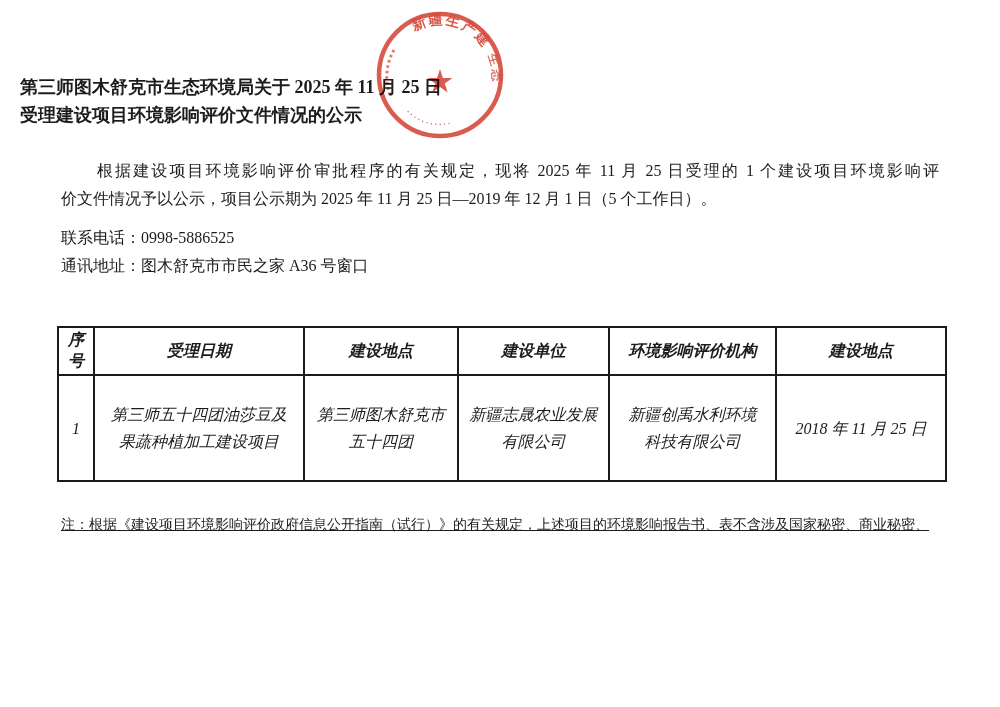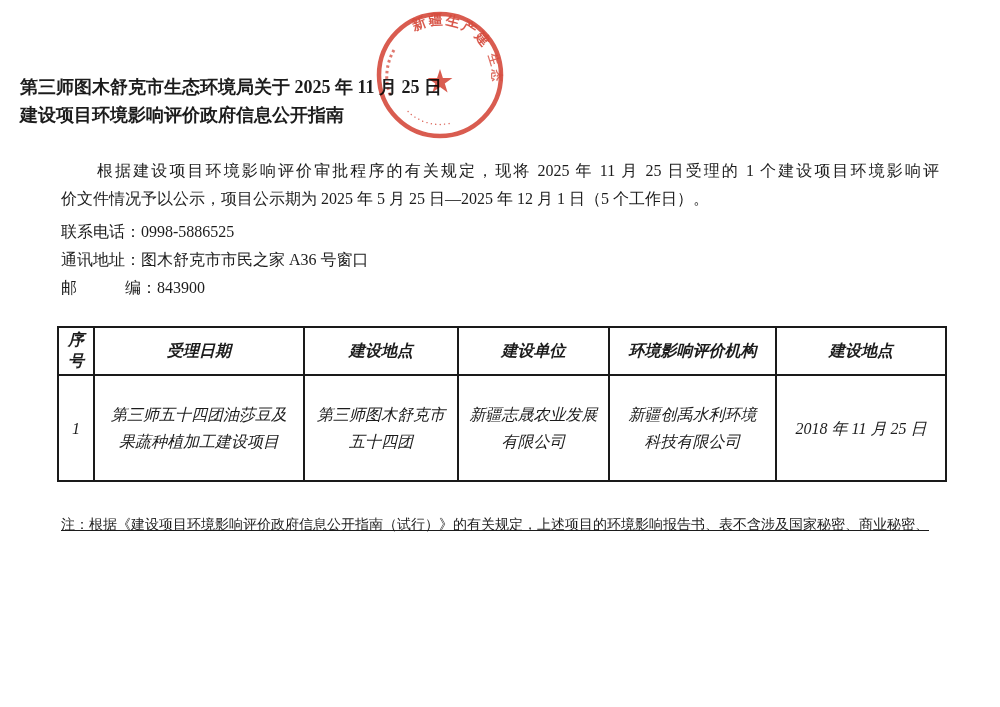--- a/index.html
+++ b/index.html
@@ -29,21 +29,21 @@
     z-index: 2;
     padding-left: 20px;
   }
 
   
   .bodytext {
     position: absolute; left: 61px; top: 157px; width: 878px;
     font-size: 16px; line-height: 28px; z-index: 2; font-family: Liberation Serif, serif;
   }
   .para-l1 { text-indent: 36px; text-align: justify; text-align-last: justify; }
-  .contacts { margin-top: 5px; }
+  .contacts { margin-top: 11px; }
   .contacts div { white-space: pre; line-height: 28px; }
 
   
   .accept-table {
     position: absolute; left: 57px; top: 326px; width: 888px;
     border-collapse: collapse; table-layout: fixed;
     font-size: 16px; z-index: 2; font-style: italic;
   }
   .accept-table th, .accept-table td {
     border: 2px solid #1a1a1a; text-align: center; vertical-align: middle;
@@ -84,30 +84,29 @@
 
     <polygon points="70,64 72.9,73.0 82.4,73.0 74.8,78.5 77.6,87.5 70,82 62.4,87.5 65.2,78.5 57.6,73.0 67.1,73.0" fill="#d23b2c" opacity="0.9"></polygon>
 
     <text font-size="6" fill="#d23b2c" letter-spacing="2.5" opacity="0.85">
       <textPath href="#arcBottom" startOffset="10%">•••••••••••</textPath>
     </text>
   </svg>
 
   <div class="title">
     <div>第三师图木舒克市生态环境局关于 2025 年 11 月 25 日</div>
-    <div>建设项目环境影响评价政府信息公开指南</div>
+    <div>受理建设项目环境影响评价文件情况的公示</div>
   </div>
 
   <div class="bodytext">
     <div class="para-l1">根据建设项目环境影响评价审批程序的有关规定，现将 2025 年 11 月 25 日受理的 1 个建设项目环境影响评</div>
-    <div class="para-l2">价文件情况予以公示，项目公示期为 2025 年 5 月 25 日—2025 年 12 月 1 日（5 个工作日）。</div>
+    <div class="para-l2">价文件情况予以公示，项目公示期为 2025 年 11 月 25 日—2019 年 12 月 1 日（5 个工作日）。</div>
     <div class="contacts">
       <div>联系电话：0998-5886525</div>
       <div>通讯地址：图木舒克市市民之家 A36 号窗口</div>
-      <div>邮　　　编：843900</div>
     </div>
   </div>
 
   <table class="accept-table">
     <colgroup>
       <col style="width:36px">
         <col style="width:210px">
         <col style="width:154px">
       <col style="width:151px">
         <col style="width:167px">

